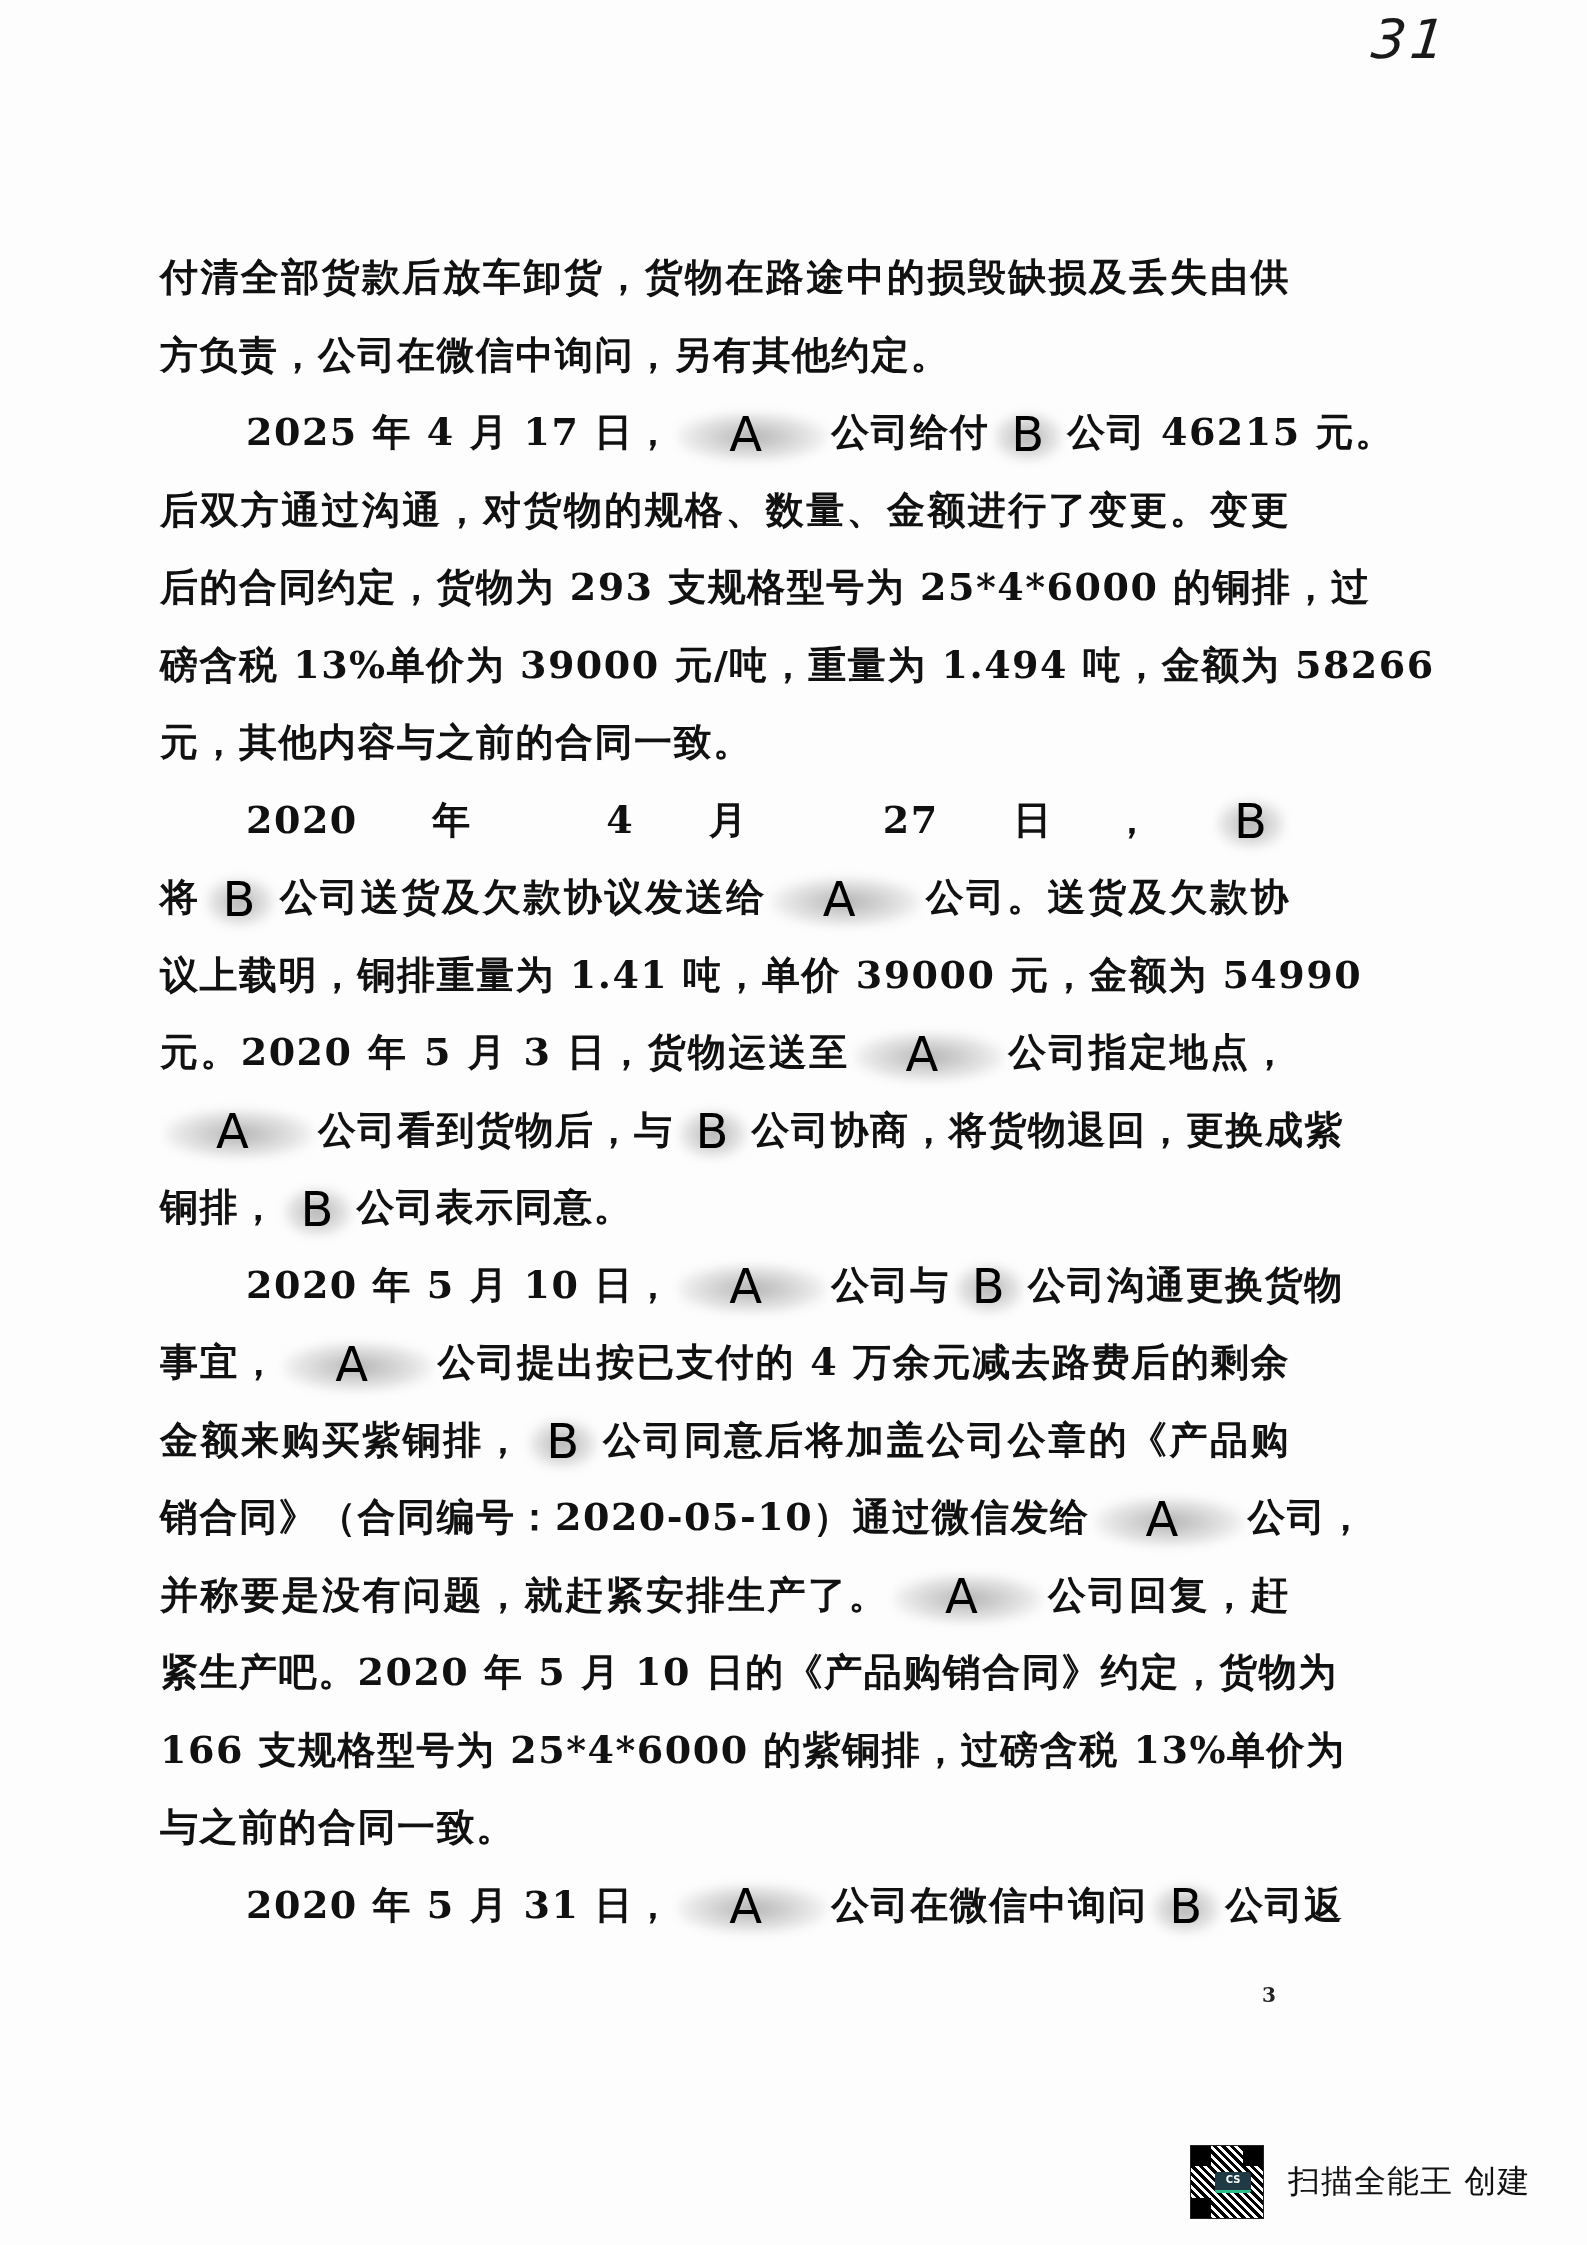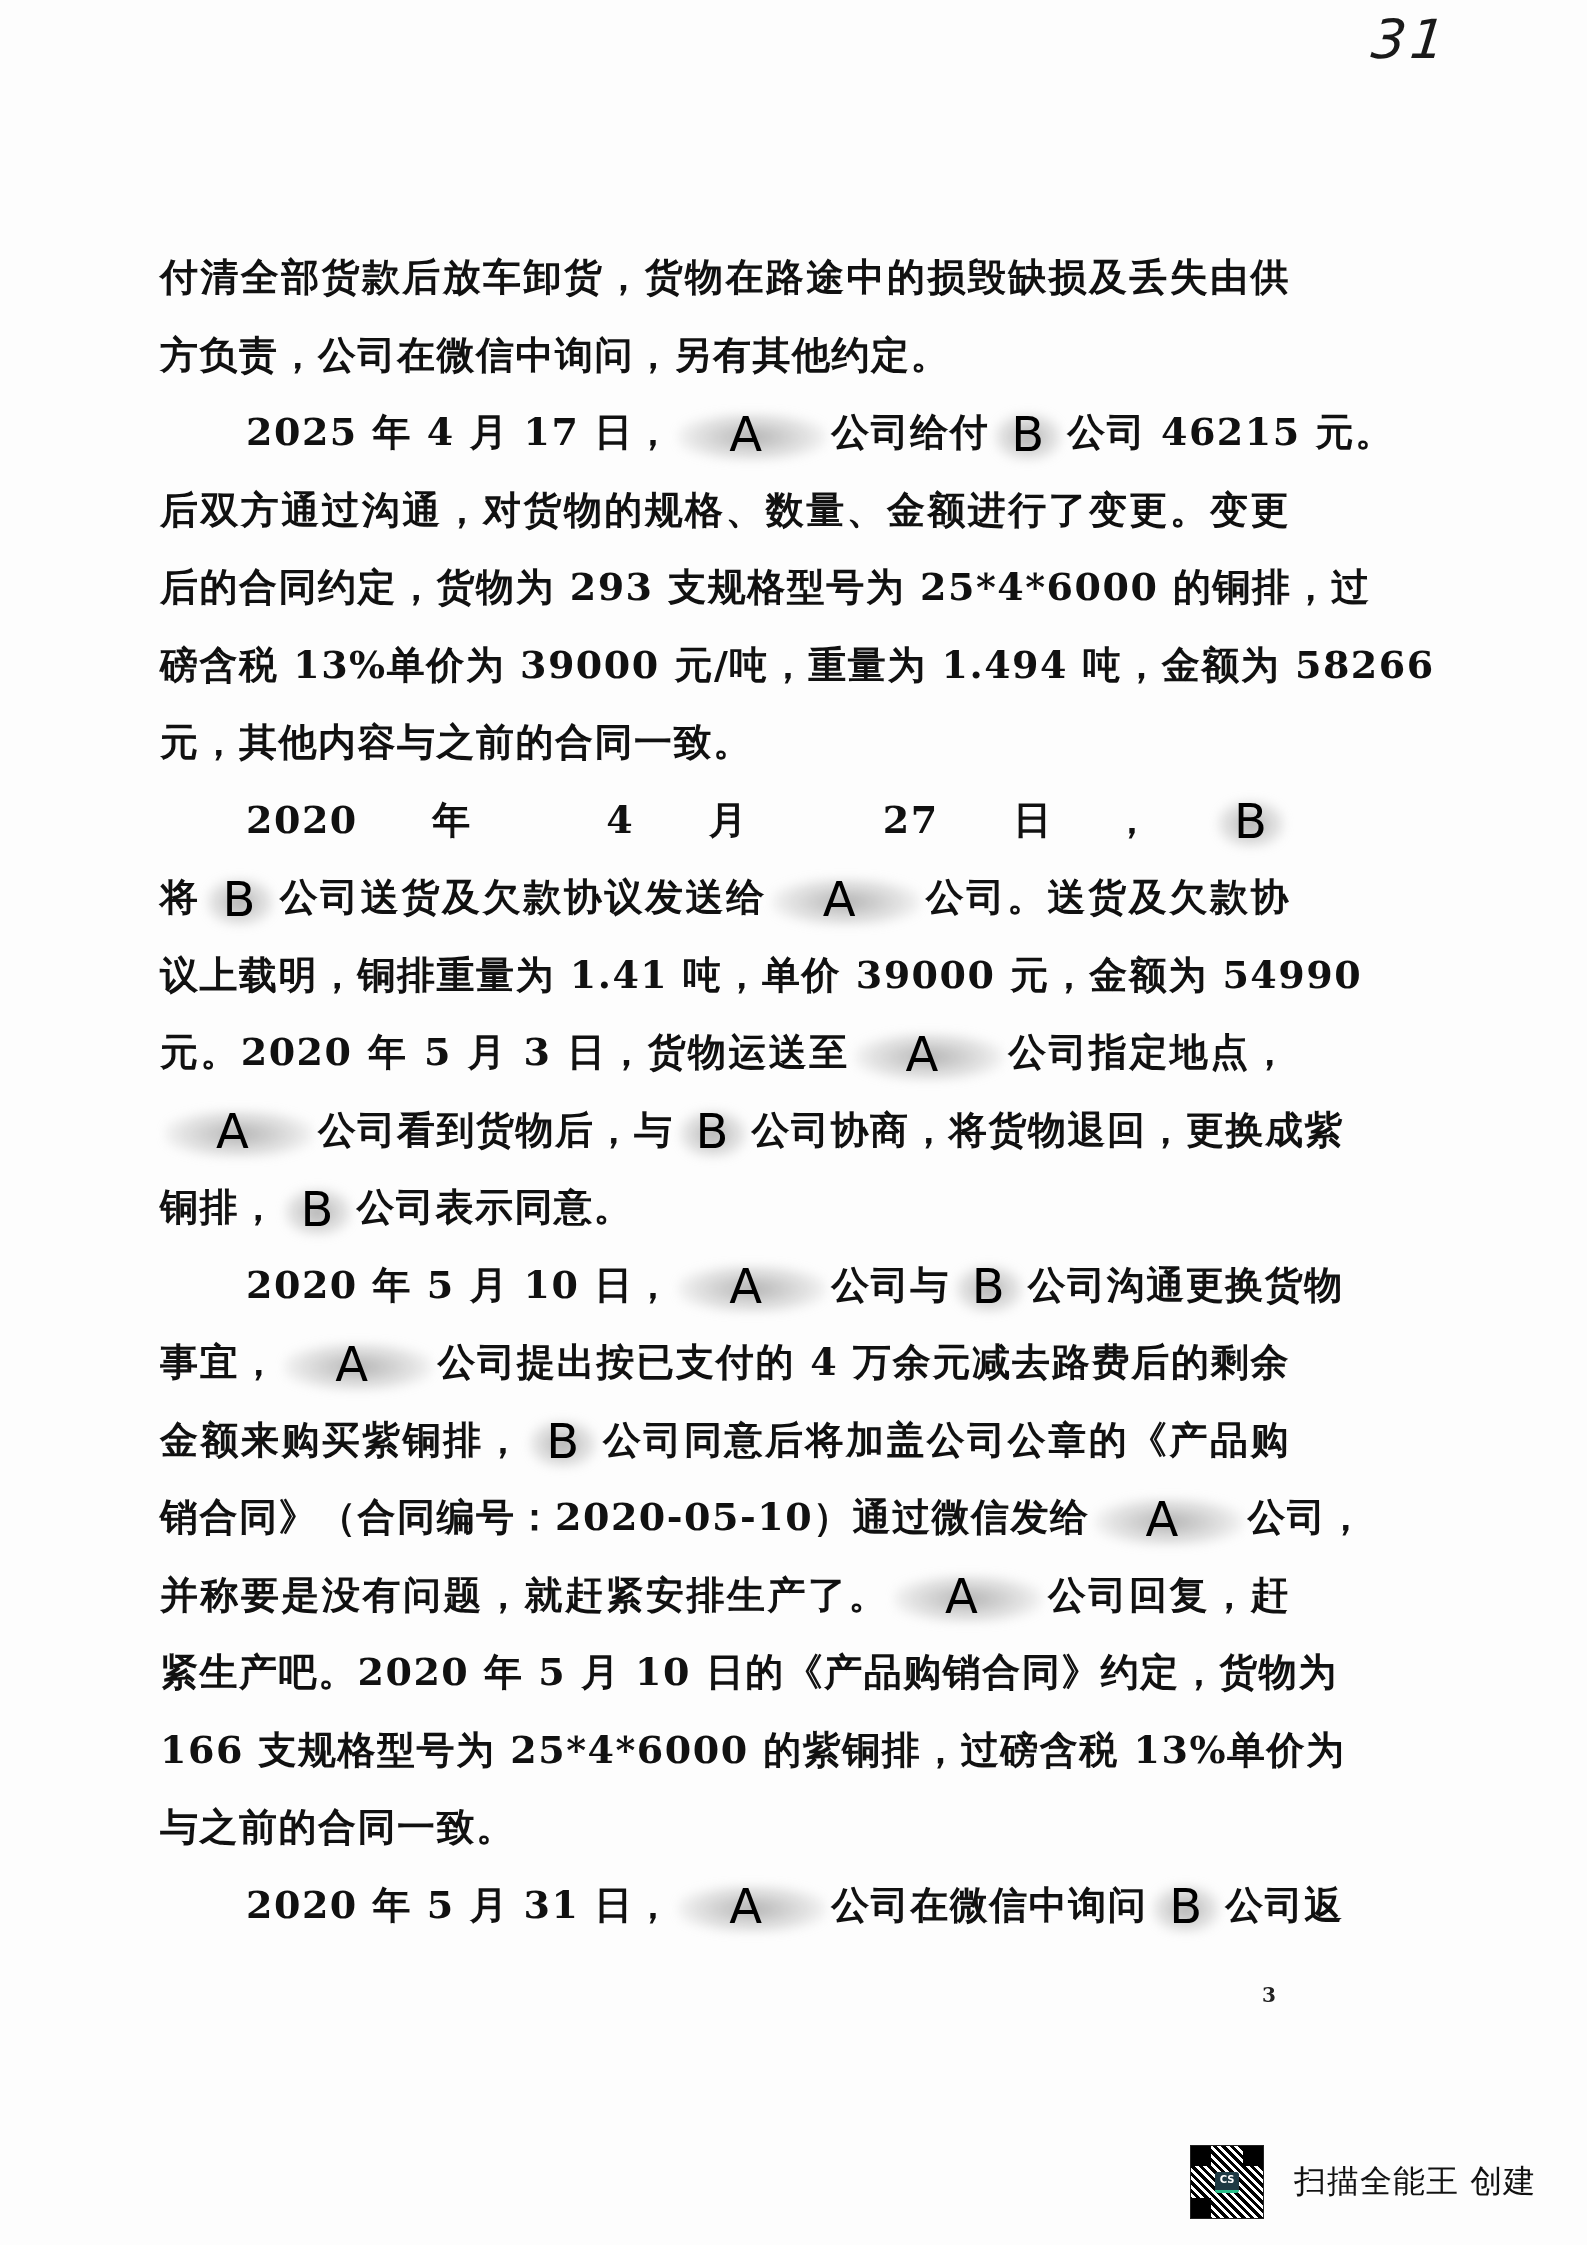--- a/index.html
+++ b/index.html
@@ -98,33 +98,33 @@
         linear-gradient(#000,#000) 0 0/20px 20px no-repeat,
         linear-gradient(#000,#000) 52px 0/20px 20px no-repeat,
         linear-gradient(#000,#000) 0 52px/20px 20px no-repeat,
         repeating-linear-gradient(45deg, #000 0 3px, #fff 3px 6px),
         #fff;
       border: 1px solid #222;
     }
     .qr .cs-badge {
       position: absolute;
       left: 24px; top: 26px;
-      width: 24px; height: 18px;
+      width: 36px; height: 18px;
       background: #1f3a44;
       color: #fff;
       font-family: "DejaVu Sans", sans-serif;
       font-size: 10px;
       font-weight: bold;
       text-align: center;
       line-height: 16px;
       border-bottom: 3px solid #29c08a;
       border-radius: 3px;
     }
     .watermark-text {
-      margin-left: 30px;
+      margin-left: 24px;
       font-family: "DejaVu Sans", sans-serif;
       font-size: 32px;
       color: #111;
       letter-spacing: 1px;
       text-align: right;
     }
   </style>
 </head>
 <body>
 

